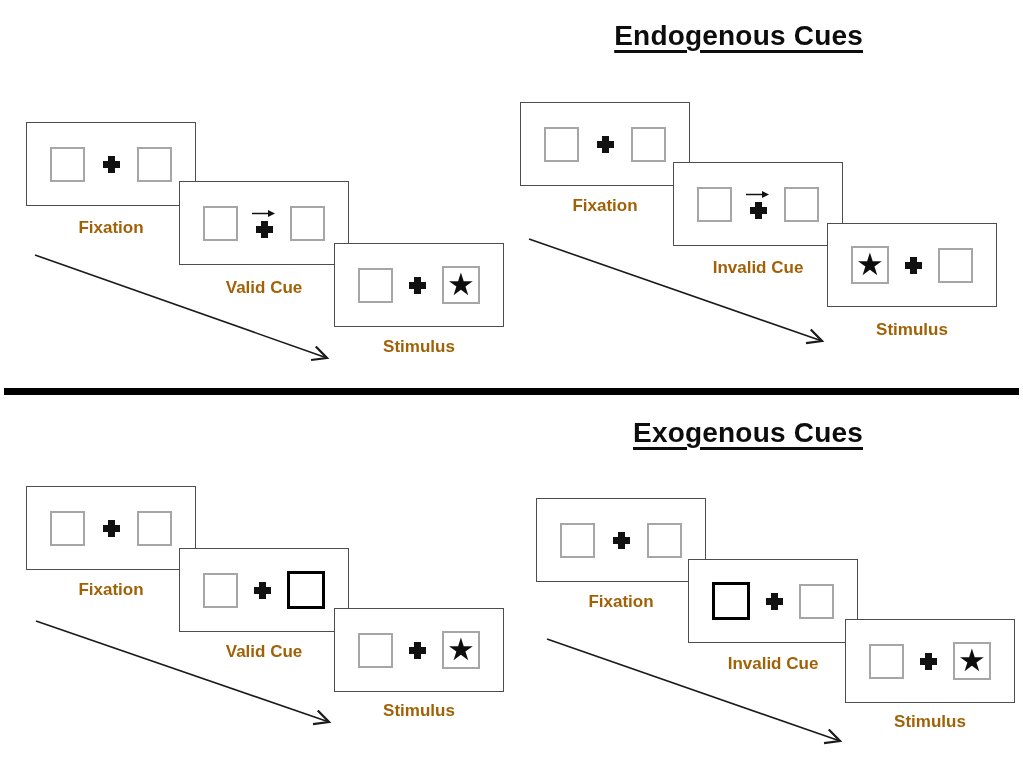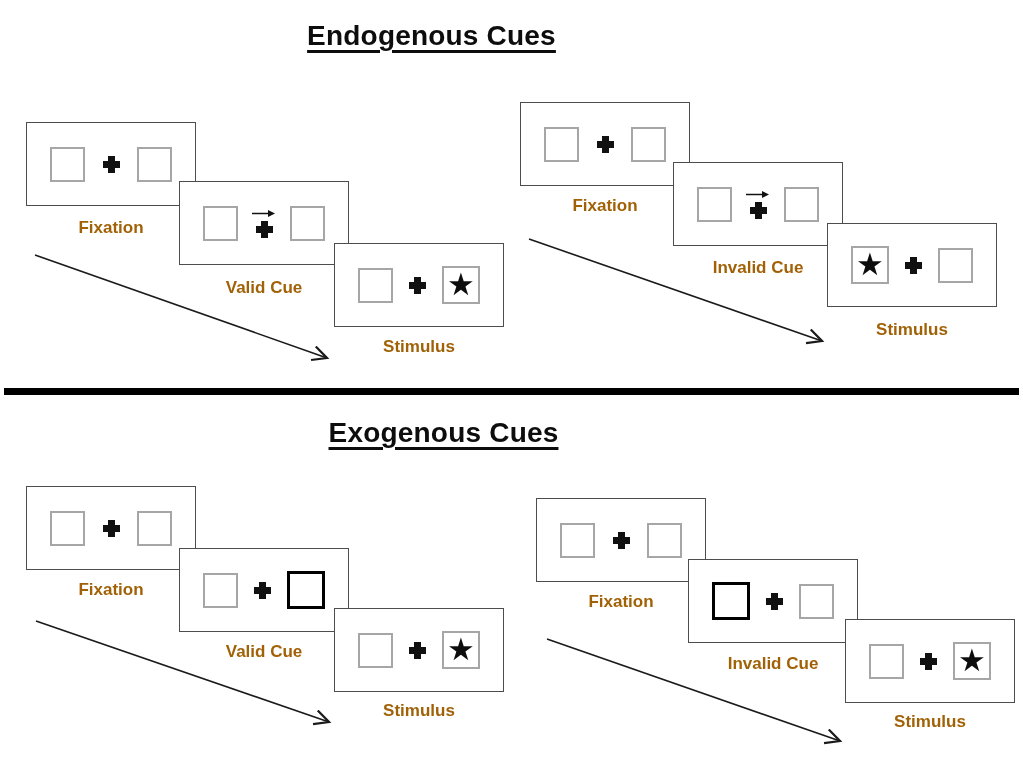--- a/index.html
+++ b/index.html
@@ -1,21 +1,21 @@
 <!DOCTYPE html>
 <html><head>
 <meta charset="utf-8">
 <style>
   html,body{margin:0;padding:0;}
   body{
     width:1023px;height:767px;position:relative;overflow:hidden;
     background:#ffffff;font-family:"Liberation Sans",sans-serif;color:#111;
   }
   .title{
-    position:absolute;left:0;width:863px;text-align:center;
+    position:absolute;left:0;width:863px;text-align:right;
     font-size:28px;font-weight:bold;letter-spacing:.2px;
     text-decoration:underline;text-decoration-thickness:2.5px;text-underline-offset:5px;
     color:#0d0d0d;
   }
   .divider{
     position:absolute;left:4px;right:4px;top:388px;height:7px;background:#000;
   }
   .panel{
     position:absolute;width:170px;height:84px;background:#fff;
     border:1px solid #4d4d4d;box-sizing:border-box;
@@ -42,21 +42,21 @@
   .arrows{position:absolute;left:0;top:0;width:1023px;height:767px;pointer-events:none;}
   .seq{display:contents;}
 </style>
 </head>
 <body>
 
 
 
 
 <div class="title" style="top:20px;">Endogenous Cues</div>
-<div class="title" style="top:417px;padding-left:12px;">Exogenous Cues</div>
+<div class="title" style="top:417px;">Exogenous Cues</div>
 
 
 <div class="divider"></div>
 
 
 <svg class="arrows" viewBox="0 0 1023 767">
   <defs>
     <marker id="ah" markerWidth="14" markerHeight="12" refX="10" refY="5" orient="auto">
       <path d="M1,0.5 L10,5 L1,9.5" fill="none" stroke="#1a1a1a" stroke-width="1.4"></path>
     </marker>

